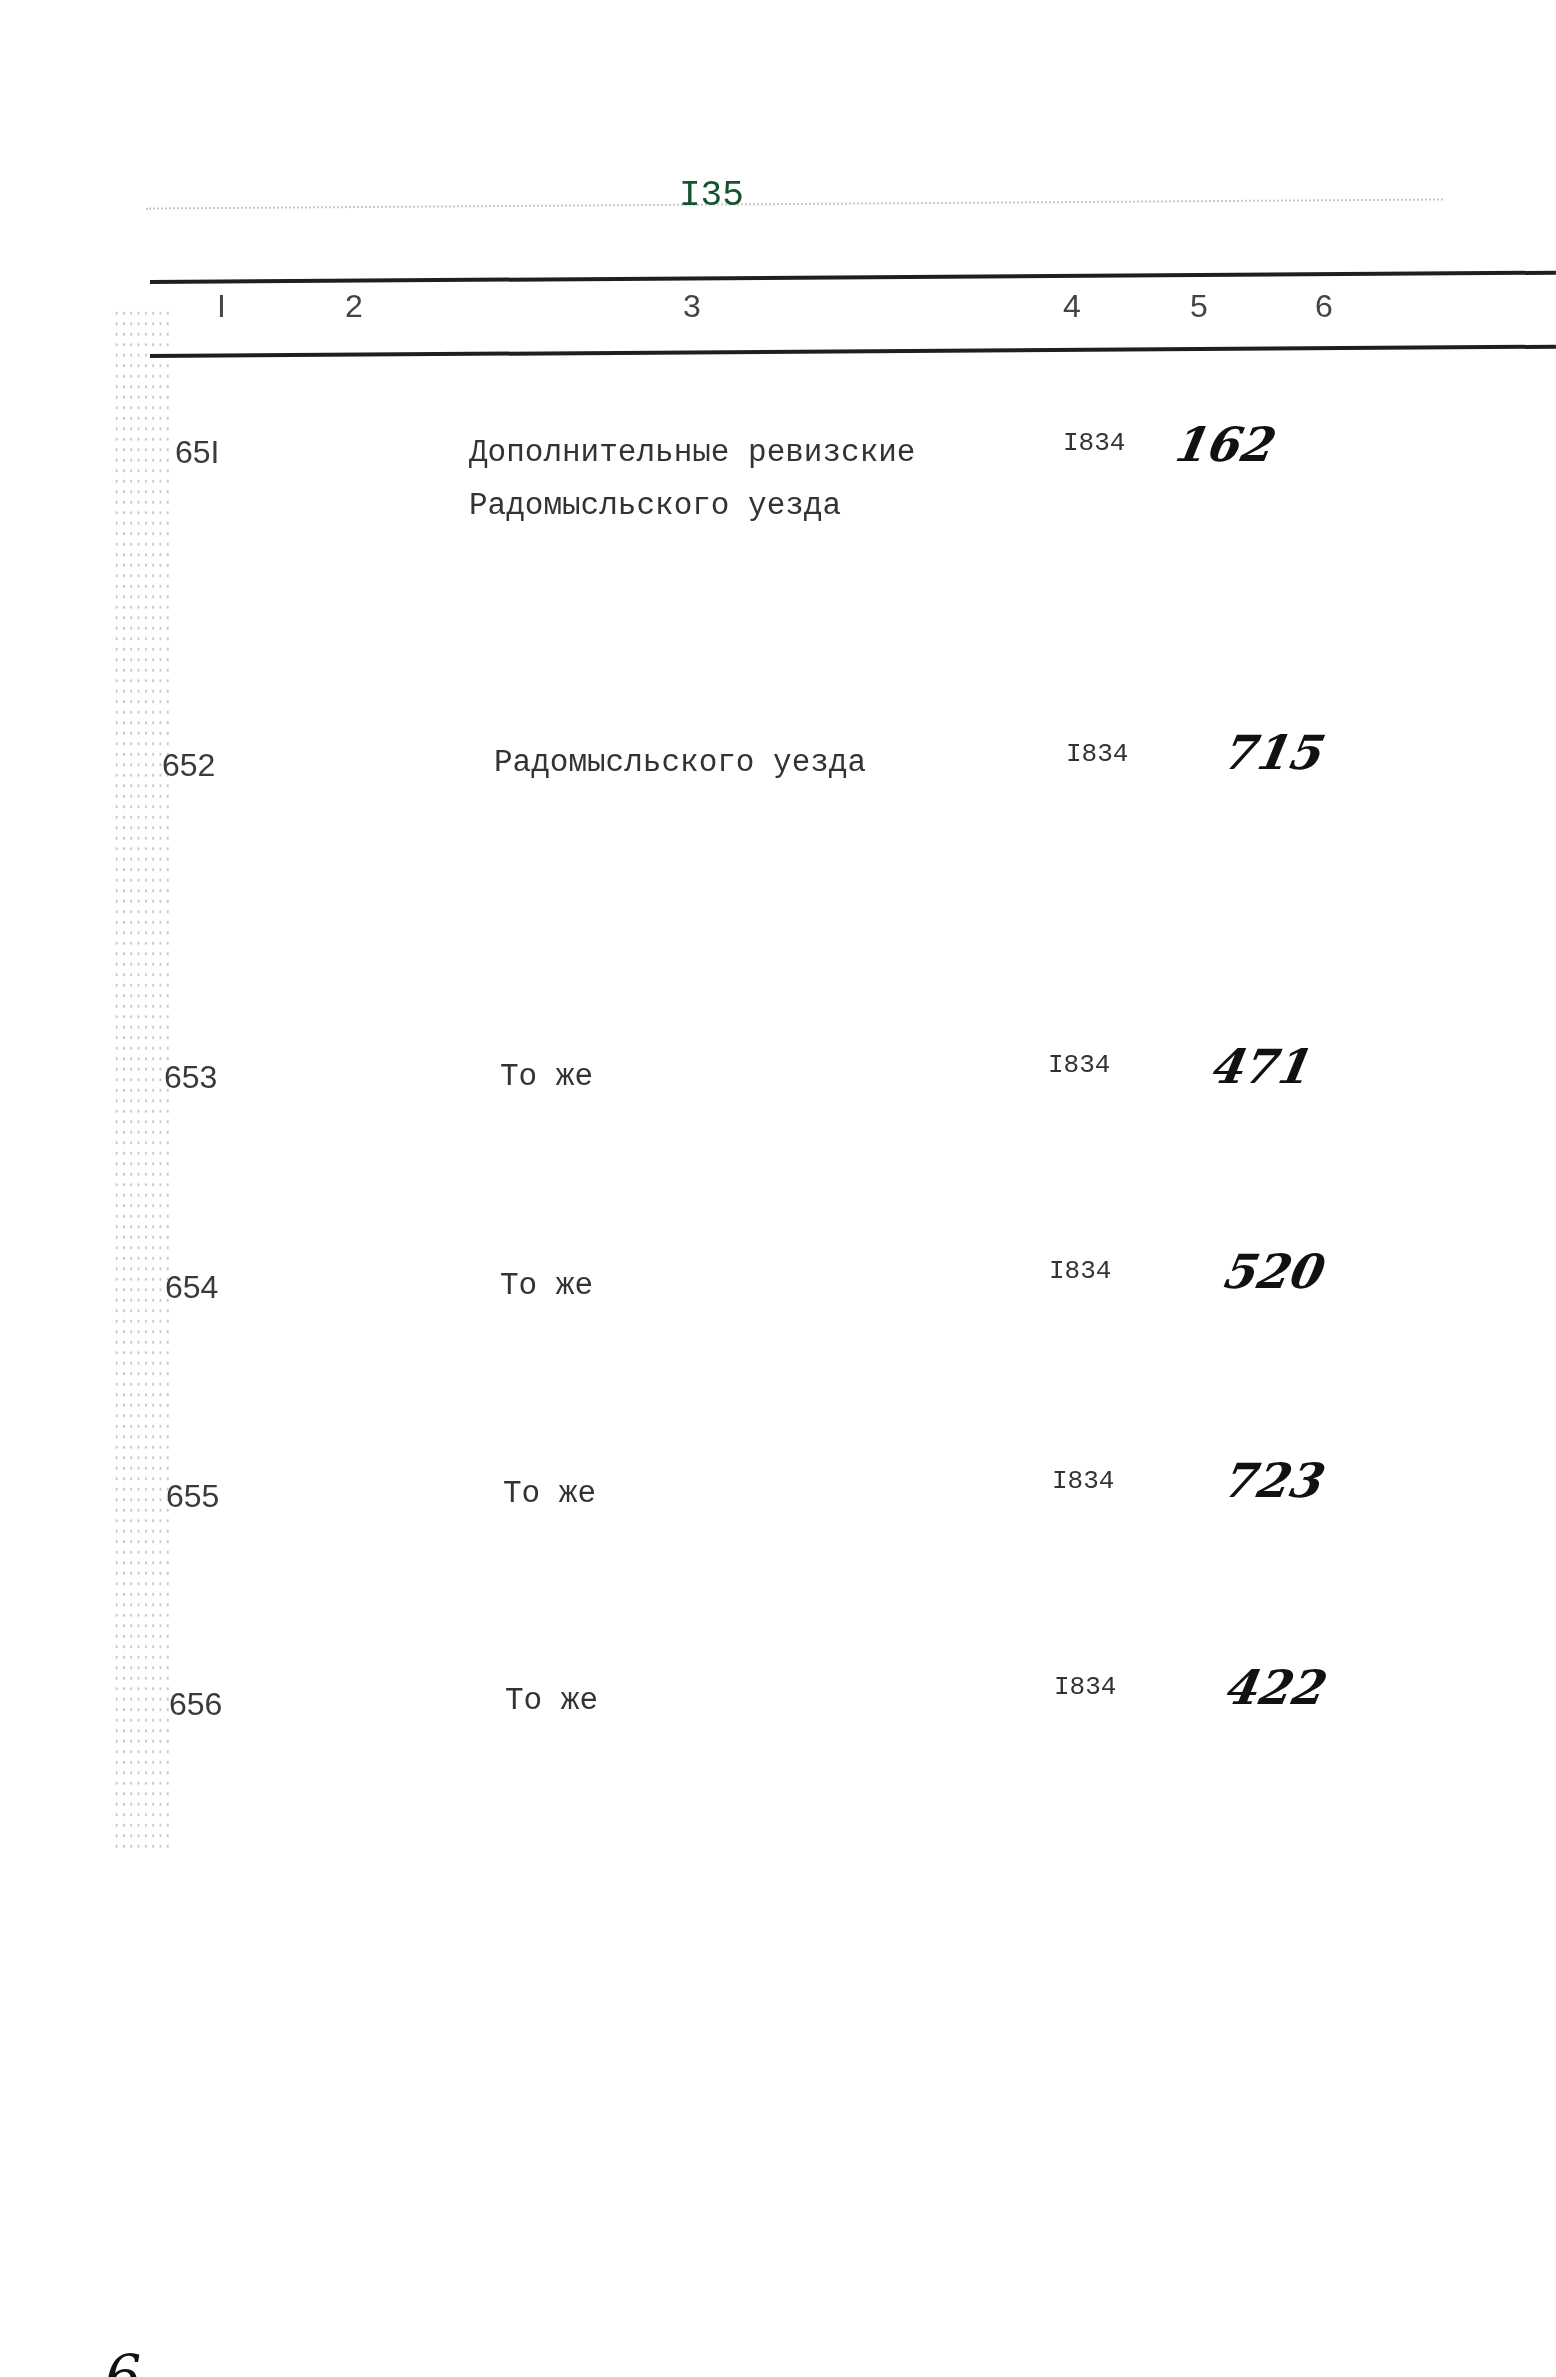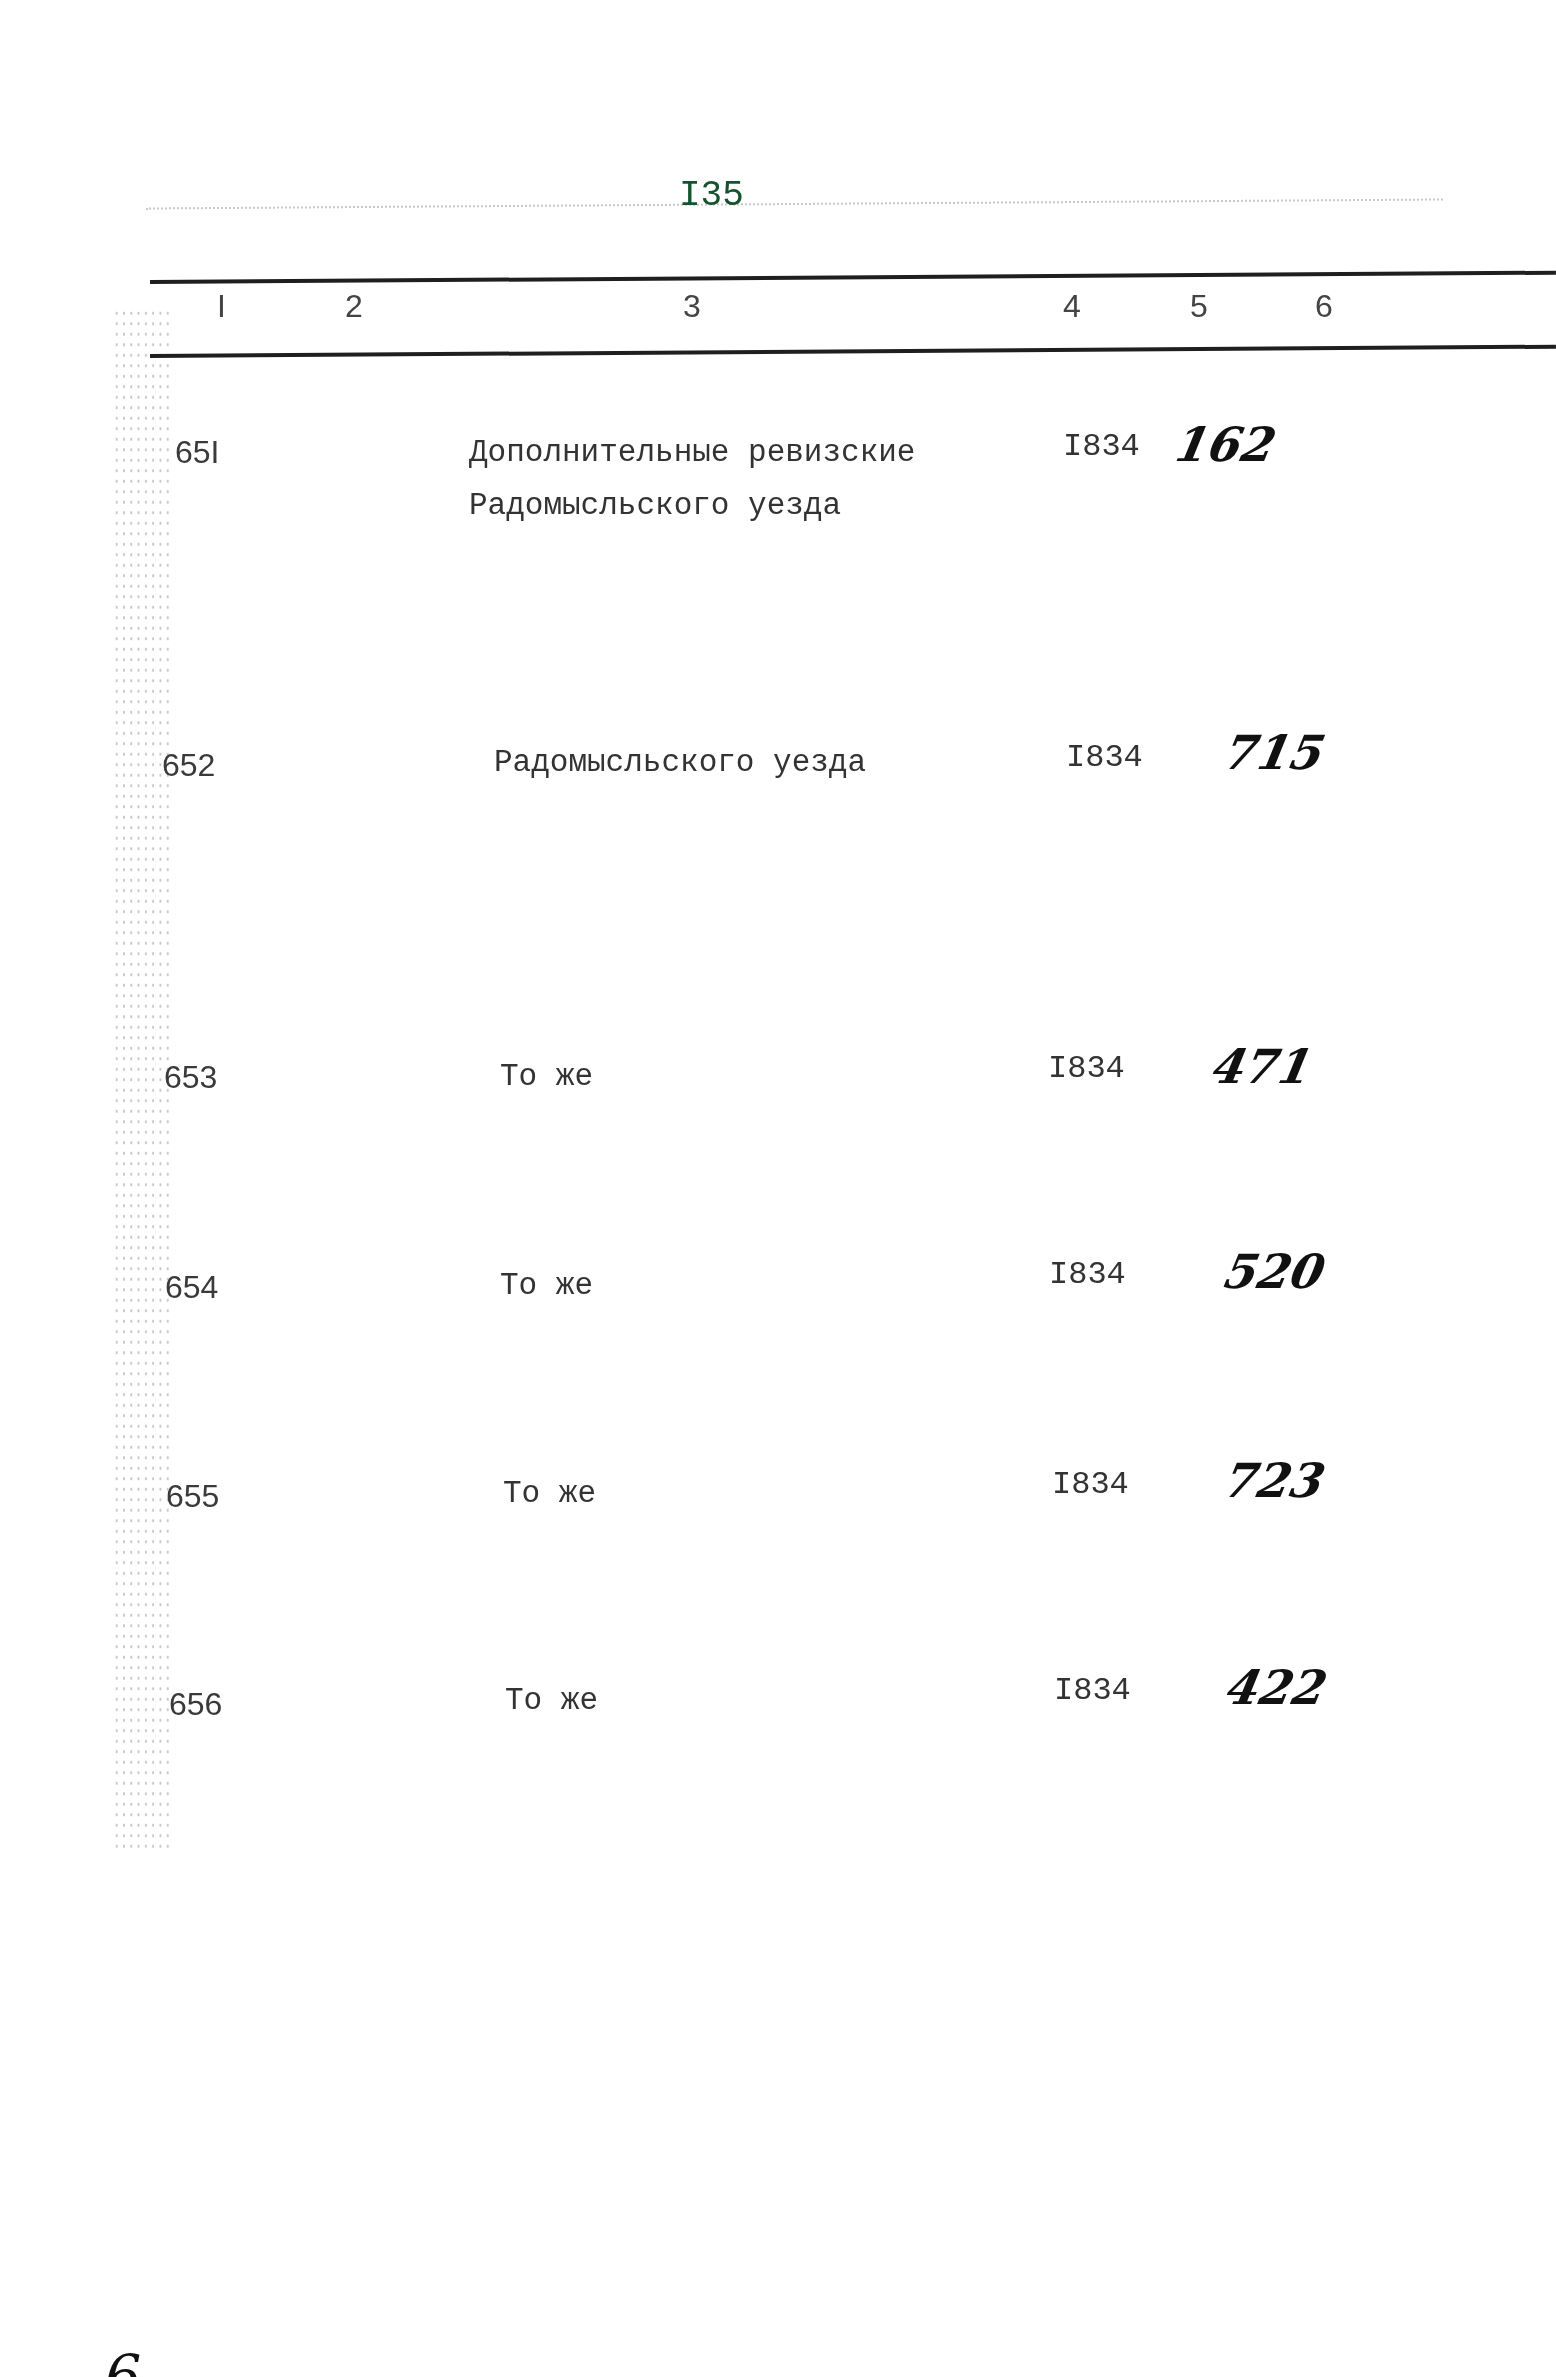--- a/index.html
+++ b/index.html
@@ -24,21 +24,21 @@
   .rule.bottom { top: 354px; }
   .page-number {
     position: absolute; left: 679px; top: 148px; font-size: 36px; color: #14532d; margin-top: 27px;
   }
   .hdr {
     position: absolute; top: 288px; font-size: 32px; color: #444; font-family: "Liberation Sans", sans-serif;
   }
   .cell { position: absolute; font-size: 31px; color: #333; white-space: nowrap; }
   .num-col { font-family: "Liberation Sans", sans-serif; font-size: 32px; color: #3a3a3a; }
   .desc { line-height: 53px; }
-  .year { font-size: 32px; }
+  .year { font-size: 26px; }
   .hand {
     position: absolute; font-family: "DejaVu Serif", serif; font-style: italic; font-weight: bold;
     font-size: 47px; color: #111; transform: skewX(-12deg);
   }
   .corner-mark {
     position: absolute; left: 105px; top: 2343px; font-family: "DejaVu Serif", serif; font-style: italic;
     font-size: 57px; color: #111;
   }
 </style>
 </head>

